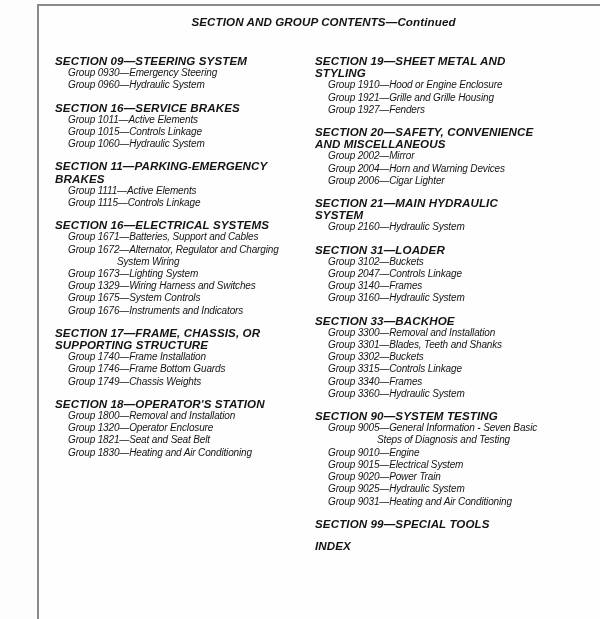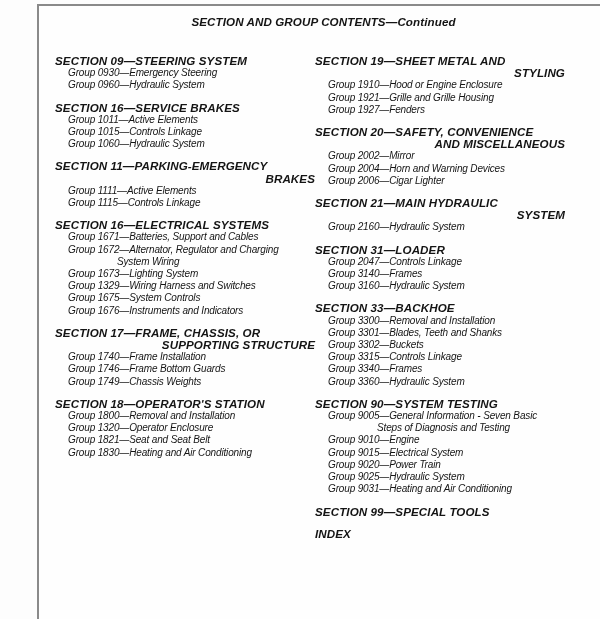--- a/index.html
+++ b/index.html
@@ -46,21 +46,21 @@
   .col-left  { width: 260px; }
   .col-right { width: 250px; }
   .section { margin-bottom: 10px; }
   .h-line {
     font-weight: bold;
     font-size: 11.6px;
     line-height: 12.2px;
     letter-spacing: 0.1px;
     white-space: nowrap;
   }
-  .h-cont { text-align: right; white-space: nowrap; }
+  .h-cont { text-align: left; white-space: nowrap; }
   .group {
     font-size: 10px;
     line-height: 12.2px;
     letter-spacing: -0.15px;
     padding-left: 13px;
     white-space: nowrap;
   }
   .group-cont { padding-left: 62px; }
 </style>
 </head>
@@ -127,20 +127,21 @@
           <div class="group">Group 2004—Horn and Warning Devices</div>
           <div class="group">Group 2006—Cigar Lighter</div>
         </div>
         <div class="section">
           <div class="h-line">SECTION 21—MAIN HYDRAULIC</div>
           <div class="h-line h-cont">SYSTEM</div>
           <div class="group">Group 2160—Hydraulic System</div>
         </div>
         <div class="section">
           <div class="h-line">SECTION 31—LOADER</div>
+          <div class="group">Group 3102—Buckets</div>
           <div class="group">Group 2047—Controls Linkage</div>
           <div class="group">Group 3140—Frames</div>
           <div class="group">Group 3160—Hydraulic System</div>
         </div>
         <div class="section">
           <div class="h-line">SECTION 33—BACKHOE</div>
           <div class="group">Group 3300—Removal and Installation</div>
           <div class="group">Group 3301—Blades, Teeth and Shanks</div>
           <div class="group">Group 3302—Buckets</div>
           <div class="group">Group 3315—Controls Linkage</div>

